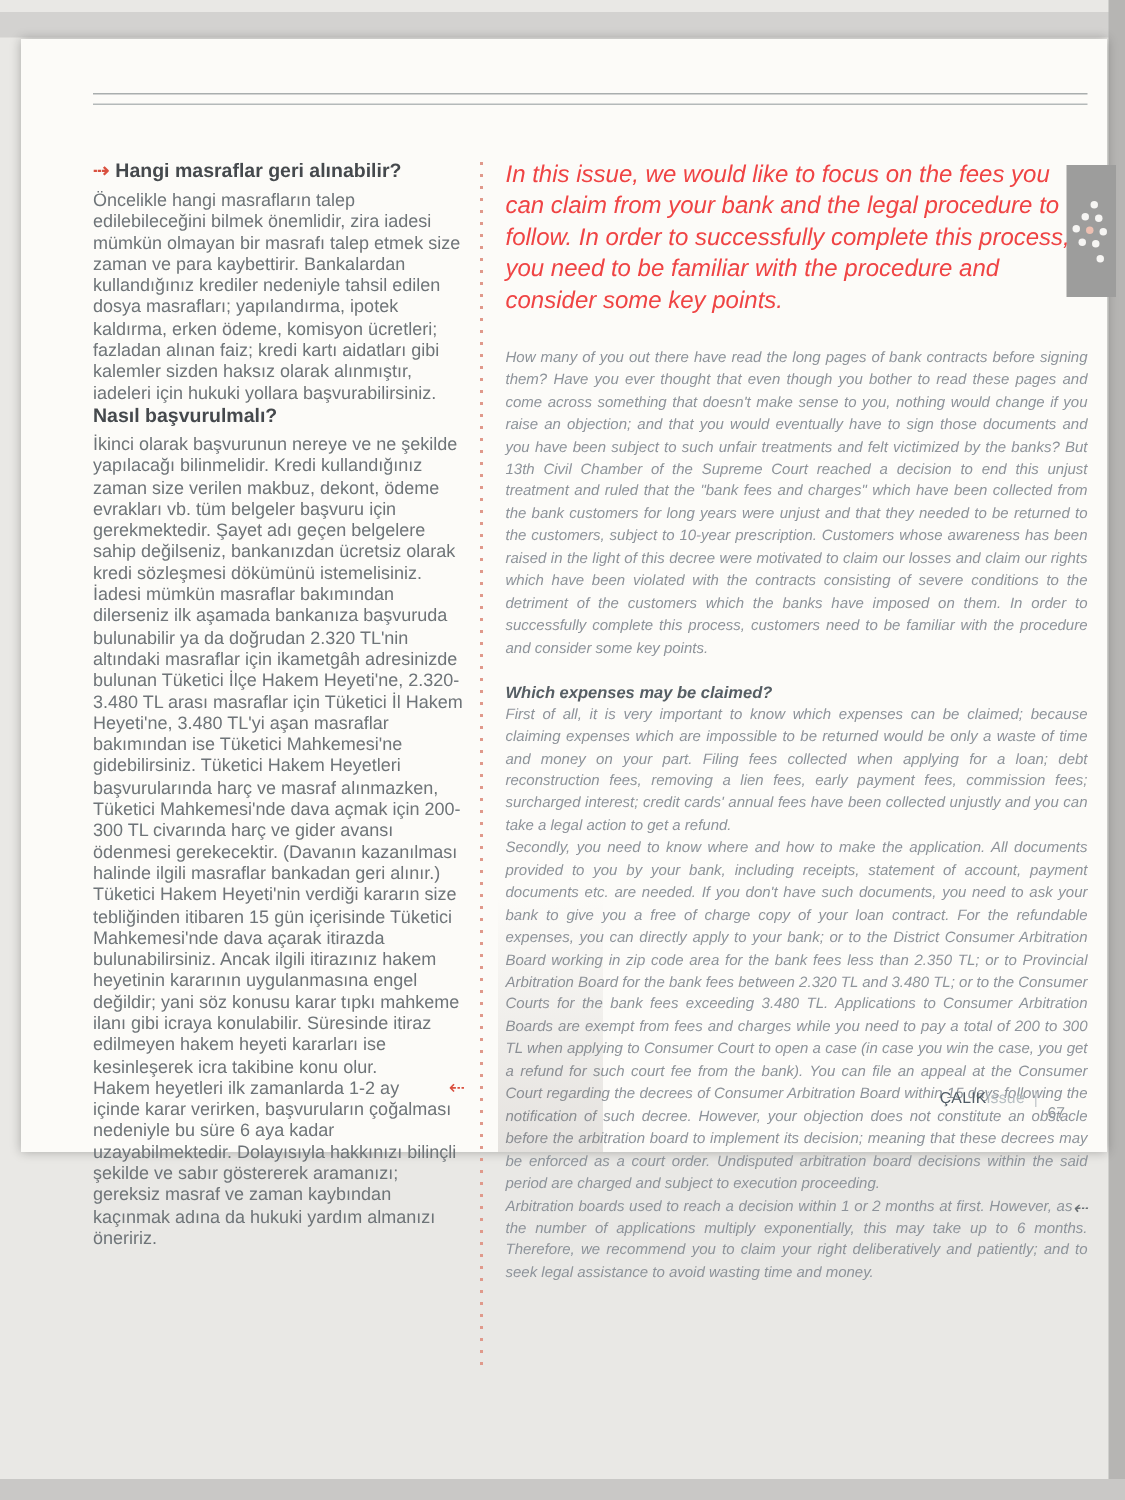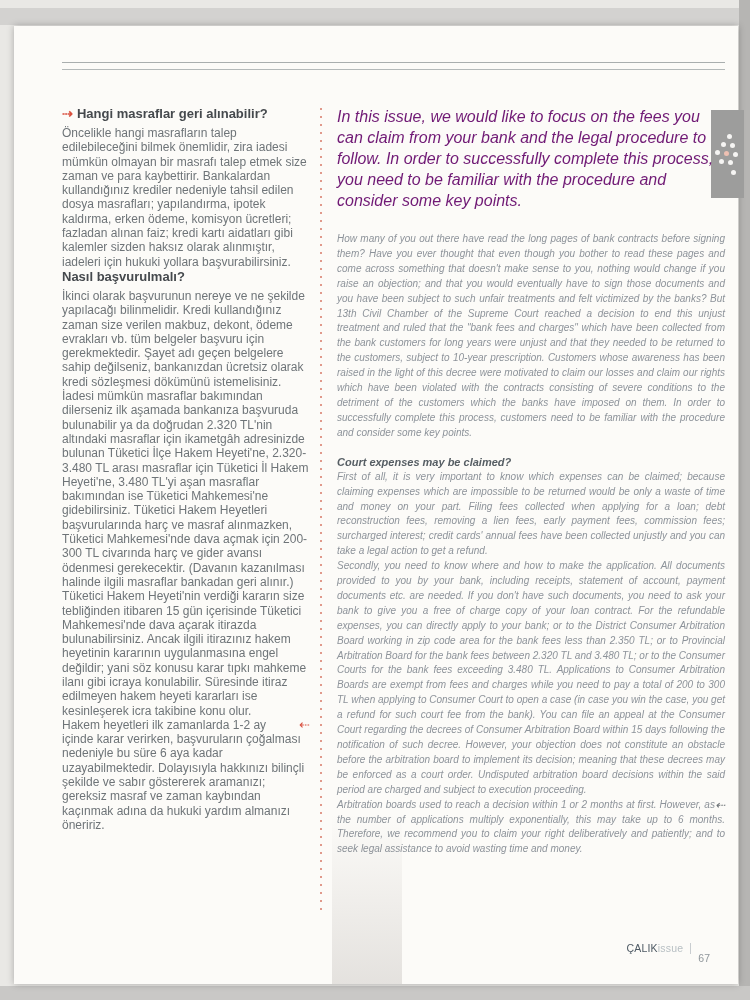--- a/index.html
+++ b/index.html
@@ -7,21 +7,21 @@
     width:750px;height:1000px;position:relative;overflow:hidden;
     background:#e9e8e5;
     font-family:"Liberation Sans", sans-serif;
   }
   
   .scan-strip-top{position:absolute;top:8px;left:0;right:0;height:17px;background:#d3d2d0;}
   .scan-strip-right{position:absolute;top:0;right:0;bottom:0;width:11px;background:#b6b5b3;}
   .scan-strip-bottom{position:absolute;left:0;right:0;bottom:0;height:14px;background:#c9c8c6;}
   
   .page{
-    position:absolute;left:14px;top:26px;width:724px;height:958px;
+    position:absolute;left:14px;top:26px;width:724px;height:742px;
     background:#fcfbf8;box-shadow:0 0 7px rgba(0,0,0,.28);
   }
   .top-rules{
     position:absolute;left:48px;right:13px;top:36px;height:6px;
     border-top:1px solid #a9aeae;border-bottom:1px solid #b4b9b9;
   }
   .content{
     position:absolute;left:48px;top:80px;right:13px;bottom:40px;
     display:flex;align-items:flex-start;
   }
@@ -43,21 +43,21 @@
   .tr-section2{margin-top:0;}
   .end-arrow-red{float:right;color:#d9503f;font-size:13px;line-height:14px;}
 
   
   .title{
     font-style:italic;font-weight:bold;font-size:33px;line-height:33px;
     color:#5e7988;margin:0 0 11px 0;letter-spacing:-1px;
   }
   .title .accent{color:#f8a68d;}
   .intro{
-    font-style:italic;font-size:16px;line-height:21px;color:#701a75;margin:0 0 0 0;
+    font-style:italic;font-size:16px;line-height:21px;color:#ef4444;margin:0 0 0 0;
   }
   .en-p{
     font-style:italic;font-size:10px;line-height:14.9px;color:#8d939a;
     text-align:justify;margin:0;
   }
   .en-lead{margin-top:21px;}
   .en-heading{
     font-style:italic;font-weight:bold;font-size:11px;color:#565e64;
     margin:15px 0 2px 0;
   }
@@ -123,21 +123,21 @@
       <p class="tr-p"><span class="end-arrow-red">⇠</span><span>Hakem heyetleri ilk zamanlarda 1-2 ay içinde karar verirken, başvuruların çoğalması nedeniyle bu süre 6 aya kadar uzayabilmektedir. Dolayısıyla hakkınızı bilinçli şekilde ve sabır göstererek aramanızı; gereksiz masraf ve zaman kaybından kaçınmak adına da hukuki yardım almanızı öneririz.</span></p>
     </div>
 
     <div class="col-sep"></div>
 
     <div class="col-right">
       <p class="intro">In this issue, we would like to focus on the fees you can claim from your bank and the legal procedure to follow. In order to successfully complete this process, you need to be familiar with the procedure and consider some key points.</p>
 
       <p class="en-p en-lead">How many of you out there have read the long pages of bank contracts before signing them? Have you ever thought that even though you bother to read these pages and come across something that doesn't make sense to you, nothing would change if you raise an objection; and that you would eventually have to sign those documents and you have been subject to such unfair treatments and felt victimized by the banks? But 13th Civil Chamber of the Supreme Court reached a decision to end this unjust treatment and ruled that the "bank fees and charges" which have been collected from the bank customers for long years were unjust and that they needed to be returned to the customers, subject to 10-year prescription. Customers whose awareness has been raised in the light of this decree were motivated to claim our losses and claim our rights which have been violated with the contracts consisting of severe conditions to the detriment of the customers which the banks have imposed on them. In order to successfully complete this process, customers need to be familiar with the procedure and consider some key points.</p>
 
-      <p class="en-heading">Court expenses may be claimed?</p>
+      <p class="en-heading">Which expenses may be claimed?</p>
       <p class="en-p">First of all, it is very important to know which expenses can be claimed; because claiming expenses which are impossible to be returned would be only a waste of time and money on your part. Filing fees collected when applying for a loan; debt reconstruction fees, removing a lien fees, early payment fees, commission fees; surcharged interest; credit cards' annual fees have been collected unjustly and you can take a legal action to get a refund.</p>
 
       <p class="en-p">Secondly, you need to know where and how to make the application. All documents provided to you by your bank, including receipts, statement of account, payment documents etc. are needed. If you don't have such documents, you need to ask your bank to give you a free of charge copy of your loan contract. For the refundable expenses, you can directly apply to your bank; or to the District Consumer Arbitration Board working in zip code area for the bank fees less than 2.350 TL; or to Provincial Arbitration Board for the bank fees between 2.320 TL and 3.480 TL; or to the Consumer Courts for the bank fees exceeding 3.480 TL. Applications to Consumer Arbitration Boards are exempt from fees and charges while you need to pay a total of 200 to 300 TL when applying to Consumer Court to open a case (in case you win the case, you get a refund for such court fee from the bank). You can file an appeal at the Consumer Court regarding the decrees of Consumer Arbitration Board within 15 days following the notification of such decree. However, your objection does not constitute an obstacle before the arbitration board to implement its decision; meaning that these decrees may be enforced as a court order. Undisputed arbitration board decisions within the said period are charged and subject to execution proceeding.</p>
       <p class="en-p"><span class="end-arrow-gray">⇠</span><span>Arbitration boards used to reach a decision within 1 or 2 months at first. However, as the number of applications multiply exponentially, this may take up to 6 months. Therefore, we recommend you to claim your right deliberatively and patiently; and to seek legal assistance to avoid wasting time and money.</span></p>
     </div>
 
   </div>
 
   <div class="footer">
     <span class="brand-bold">ÇALIK</span>

